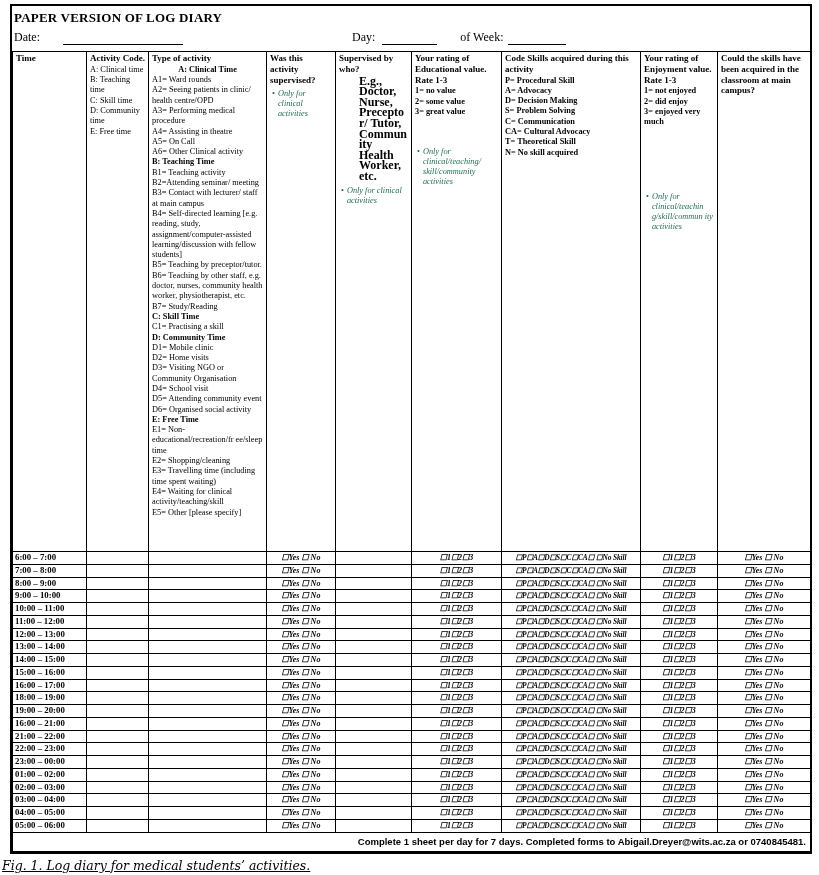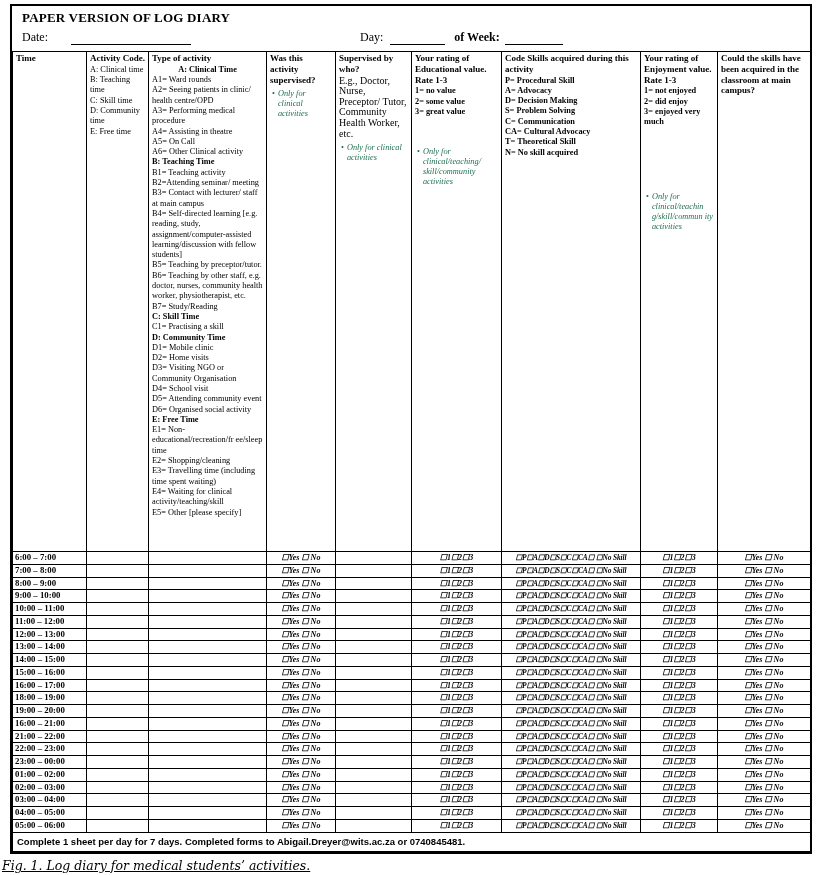--- a/index.html
+++ b/index.html
@@ -1,63 +1,63 @@
 <!DOCTYPE html>
 <html style="--green: #1f6e4f;"><head>
 <meta charset="utf-8">
 <style>
   html,body{margin:0;padding:0;background:#fff;}
   .page{position:relative;width:819px;height:875px;background:#fff;
         font-family:"Liberation Serif",serif;color:#000;overflow:hidden;}
   .sheet{position:absolute;left:10px;top:4px;width:798px;border:2px solid #000;background:#fff;}
-  .sheet-header{padding:4px 10px 6px 10px;}
+  .sheet-header{padding:4px 10px 6px 2px;}
   .title{font-weight:bold;font-size:13px;letter-spacing:.2px;}
   .hdr-line2{display:flex;align-items:flex-end;font-size:12px;margin-top:4px;gap:19px;}
   .blank{display:inline-block;border-bottom:1px solid #000;height:12px;vertical-align:bottom;}
   .w120{width:120px;margin-left:4px;}
   .w55{width:55px;margin-left:4px;}
   .w58{width:58px;margin-left:2px;}
   .day-group{margin-left:150px;}
   table.grid{border-collapse:collapse;table-layout:fixed;width:100%;}
   table.grid td{border:1px solid #000;vertical-align:top;padding:1px 3px;overflow:hidden;}
   tr.legend td{height:497px;font-size:8.3px;line-height:10.3px;overflow-wrap:break-word;}
   .colhdr{font-weight:bold;font-size:9px;line-height:10.8px;margin-bottom:1px;}
   .lg-line{font-size:8.3px;line-height:10.3px;}
   .lg-line.b{font-weight:bold;}
   .lg-line.ctr{text-align:center;font-weight:bold;}
   .bold-lines div{font-weight:bold;}
   .note{display:flex;color:var(--green,#1f6e4f);font-style:italic;font-size:8.3px;line-height:10px;margin-top:4px;}
   .note .bullet{margin:0 3px 0 2px;font-style:normal;}
   .note.gap-md{margin-top:30px;}
   .note.gap-lg{margin-top:64px;}
-  .examples{font-weight:normal;font-size:10px;line-height:10.6px;}
+  .examples{font-weight:bold;font-size:12px;line-height:10.6px;margin-left:20px;}
   tr.datarow td{height:11.75px;padding:0 2px;}
   td.time{font-weight:bold;font-size:8.8px;line-height:11.5px;padding-left:4px;white-space:nowrap;}
   td.cbx{font-weight:bold;font-style:italic;font-size:8px;line-height:11.5px;text-align:center;white-space:nowrap;}
   td.cbx.skills{font-size:7.4px;letter-spacing:-0.1px;}
   tr.footrow td{font-family:"Liberation Sans",sans-serif;font-weight:bold;font-size:9.5px;
-                line-height:13px;padding:2px 4px;height:14px;}
+                line-height:13px;padding:2px 4px;height:14px;text-align:right;}
   .caption{position:absolute;left:2px;top:858px;font-style:italic;font-size:12.5px;
            font-family:"DejaVu Serif",serif;text-decoration:underline;}
 </style>
 </head>
 <body>
 
 <div class="page">
   <div class="sheet">
 
     <div class="sheet-header">
       <div class="title">PAPER VERSION OF LOG DIARY</div>
       <div class="hdr-line2">
         <span>Date:</span>
         <span class="blank w120"></span>
         <span class="day-group">
           <span>Day:</span>
           <span class="blank w55"></span>
-          <span style="margin-left:6px;font-weight:bold;">of Week:</span>
+          <span style="margin-left:20px;">of Week:</span>
           <span class="blank w58"></span>
         </span>
       </div>
     </div>
 
     <table class="grid">
       <colgroup>
         <col style="width:74px">
           <col style="width:62px">
           <col style="width:118px">

